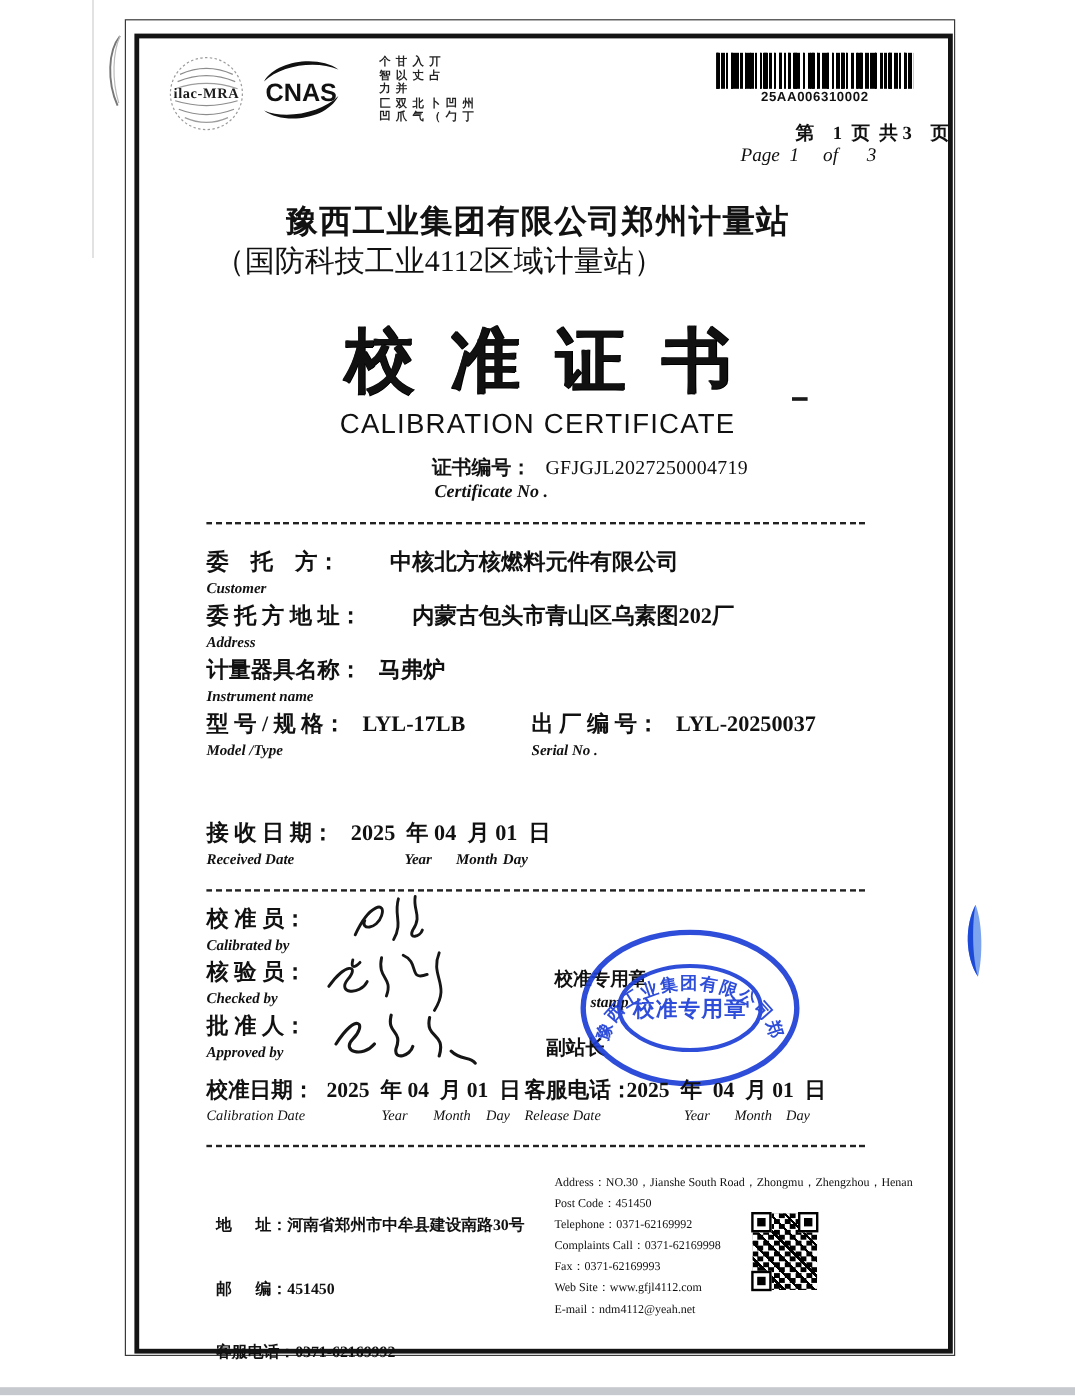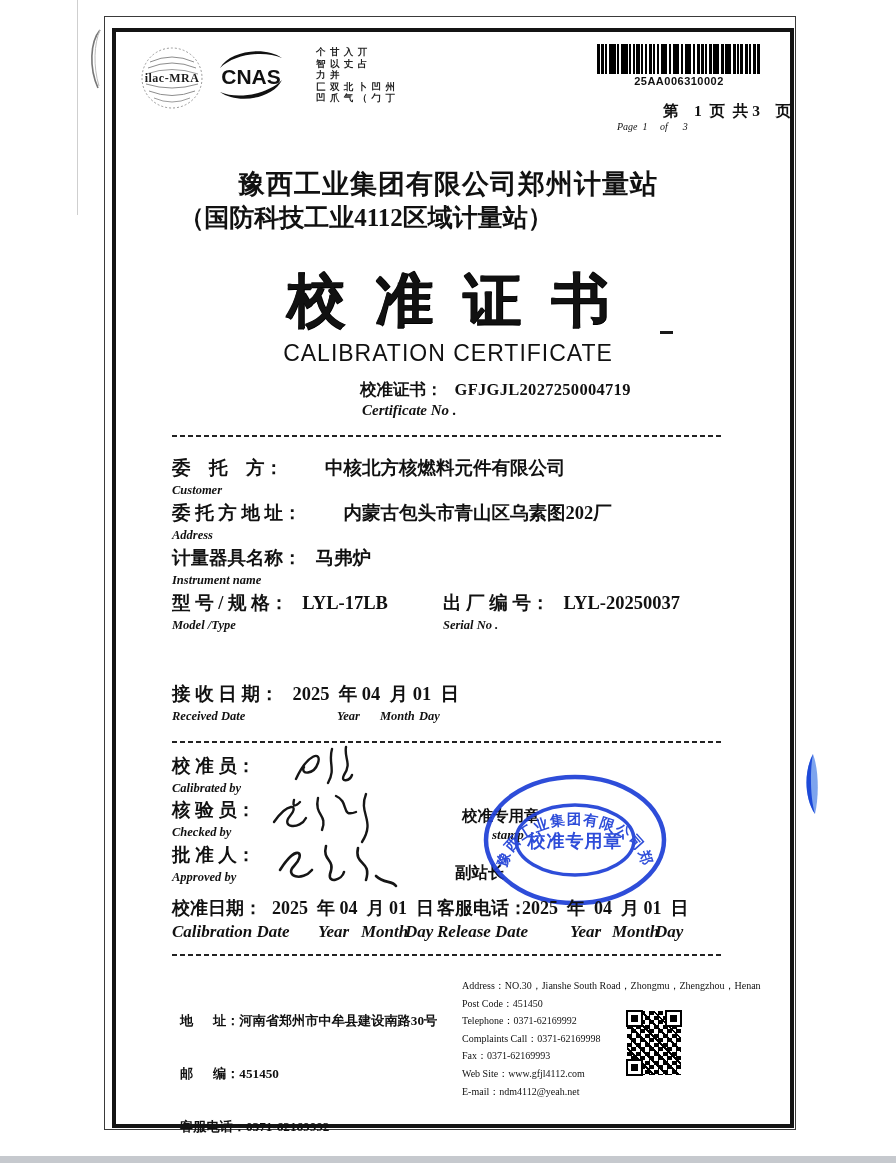--- a/index.html
+++ b/index.html
@@ -23,34 +23,34 @@
         color:#222;filter:blur(.6px);font-weight:700;letter-spacing:1px;}
   .barcode{position:absolute;left:597px;top:44px;width:164px;height:30px;
     background:
       repeating-linear-gradient(90deg,#000 0 2px,#fff 2px 4px),
       repeating-linear-gradient(90deg,#000 0 1px,#fff 1px 6px),
       repeating-linear-gradient(90deg,#000 0 3px,#fff 3px 13px);
     background-blend-mode:multiply;}
   .barcode-num{position:absolute;left:597px;top:75px;width:164px;text-align:center;
     font-family:"Liberation Sans","DejaVu Sans",sans-serif;font-size:11px;font-weight:700;letter-spacing:.5px;}
   .page-cn{position:absolute;left:615px;top:101px;font-size:15.5px;font-weight:600;white-space:pre;margin-left:48px;}
-  .page-en{position:absolute;left:617px;top:121px;font-size:10px;font-style:italic;white-space:pre;}
+  .page-en{position:absolute;left:617px;top:121px;font-size:16px;font-style:italic;white-space:pre;}
   
   .t-station{position:absolute;left:0;top:166px;width:896px;text-align:center;
              font-size:27px;font-weight:700;letter-spacing:1px;}
   .t-sub{position:absolute;left:0;top:201px;width:732px;text-align:center;
-         font-size:25px;font-weight:700;}
+         font-size:25px;font-weight:400;}
   .t-en{position:absolute;left:0;top:240px;width:896px;text-align:center;
         font-family:"Liberation Sans","DejaVu Sans",sans-serif;font-size:14px;font-weight:600;letter-spacing:.3px;}
   .t-cert{position:absolute;left:0;top:262px;width:896px;text-align:center;font-size:58px;font-weight:900;}
   .t-cert span{letter-spacing:30px;margin-right:-30px;text-shadow:1px 0 0 #000,0 1px 0 #000;}
   .t-cert-en{position:absolute;left:0;top:340px;width:896px;text-align:center;
      font-family:"Liberation Sans","DejaVu Sans",sans-serif;font-size:23px;letter-spacing:1px;}
   .cert-no{position:absolute;left:360px;top:379px;font-size:16.5px;font-weight:600;}
-  .cert-no .val{margin-left:12px;font-weight:700;letter-spacing:.3px;margin-top:40px;}
+  .cert-no .val{margin-left:12px;font-weight:400;letter-spacing:.3px;margin-top:40px;}
   .cert-no-en{position:absolute;left:362px;top:402px;font-size:15px;font-style:italic;font-weight:600;}
   
   .divider{position:absolute;left:172px;width:552px;height:2px;
     background:repeating-linear-gradient(90deg,#222 0 5px,transparent 5px 8px);}
   .d1{top:435px}.d2{top:741px}.d3{top:954px}
   
   .field{position:absolute;left:172px;}
   .field .cn{font-size:18.5px;font-weight:600;white-space:pre;}
   .field .cn .val{margin-left:14px;}
   .field .cn .gap-lg{margin-left:42px;}
@@ -63,21 +63,21 @@
   
   .s-cal{top:753px}.s-chk{top:797px}.s-app{top:842px}
   .sig{position:absolute;}
   .stamp-caption-cn{position:absolute;left:462px;top:806px;font-size:15.5px;font-weight:600;}
   .stamp-caption-en{position:absolute;left:492px;top:827px;font-size:13px;font-style:italic;font-weight:600;}
   .deputy{position:absolute;left:455px;top:862px;font-size:16.5px;font-weight:600;}
   .stamp{position:absolute;left:478px;top:770px;opacity:.92;}
   
   .dates{position:absolute;left:172px;top:896px;width:560px;height:44px;}
   .dates .lbl,.dates .dval{position:absolute;top:0;font-size:18px;font-weight:600;white-space:pre;}
-  .dates .sub{position:absolute;top:26px;font-size:17px;font-style:italic;font-weight:700;white-space:nowrap;}
+  .dates .sub{position:absolute;top:26px;font-size:12px;font-style:italic;font-weight:400;white-space:nowrap;}
   
   .foot-left{position:absolute;left:180px;top:977px;font-size:13.2px;font-weight:600;line-height:17.6px;white-space:pre;}
   .foot-right{position:absolute;left:462px;top:977px;font-size:10px;font-weight:500;line-height:17.6px;white-space:nowrap;}
   .qr{position:absolute;left:627px;top:1011px;width:54px;height:64px;background:
       repeating-conic-gradient(#000 0% 25%, #fff 25% 50%) 0 0 / 9px 9px,
       repeating-linear-gradient(45deg,#000 0 2px,#fff 2px 9px);
       background-blend-mode:multiply;outline:2px solid #fff;}
   .finder{position:absolute;width:13px;height:13px;border:2.5px solid #000;background:#fff;}
   .finder::after{content:"";position:absolute;left:3px;top:3px;width:7px;height:7px;background:#000;}
   .fd-tl{left:-1px;top:-1px}.fd-tr{right:-1px;top:-1px}.fd-bl{left:-1px;bottom:-1px}
@@ -124,21 +124,21 @@
   <div class="page-cn">第    1  页  共 3    页</div>
   <div class="page-en">Page  1     of      3</div>
 
   <div class="t-station">豫西工业集团有限公司郑州计量站</div>
   <div class="t-sub">（国防科技工业4112区域计量站）</div>
 
   <div class="t-cert"><span>校准证书</span></div>
   <div class="title-dash"></div>
   <div class="t-cert-en">CALIBRATION  CERTIFICATE</div>
   <div class="cert-no">
-    <span>校准证书：</span><span class="val">GFJGJL2027250004719</span>
+    <span>证书编号：</span><span class="val">GFJGJL2027250004719</span>
   </div>
   <div class="cert-no-en">Certificate No .</div>
 
   <div class="divider d1"></div>
 
   <div class="field f-customer">
     <div class="cn"><span>委    托    方：</span><span class="val gap-lg">中核北方核燃料元件有限公司</span></div>
     <div class="en">Customer</div>
   </div>
   <div class="field f-address">

